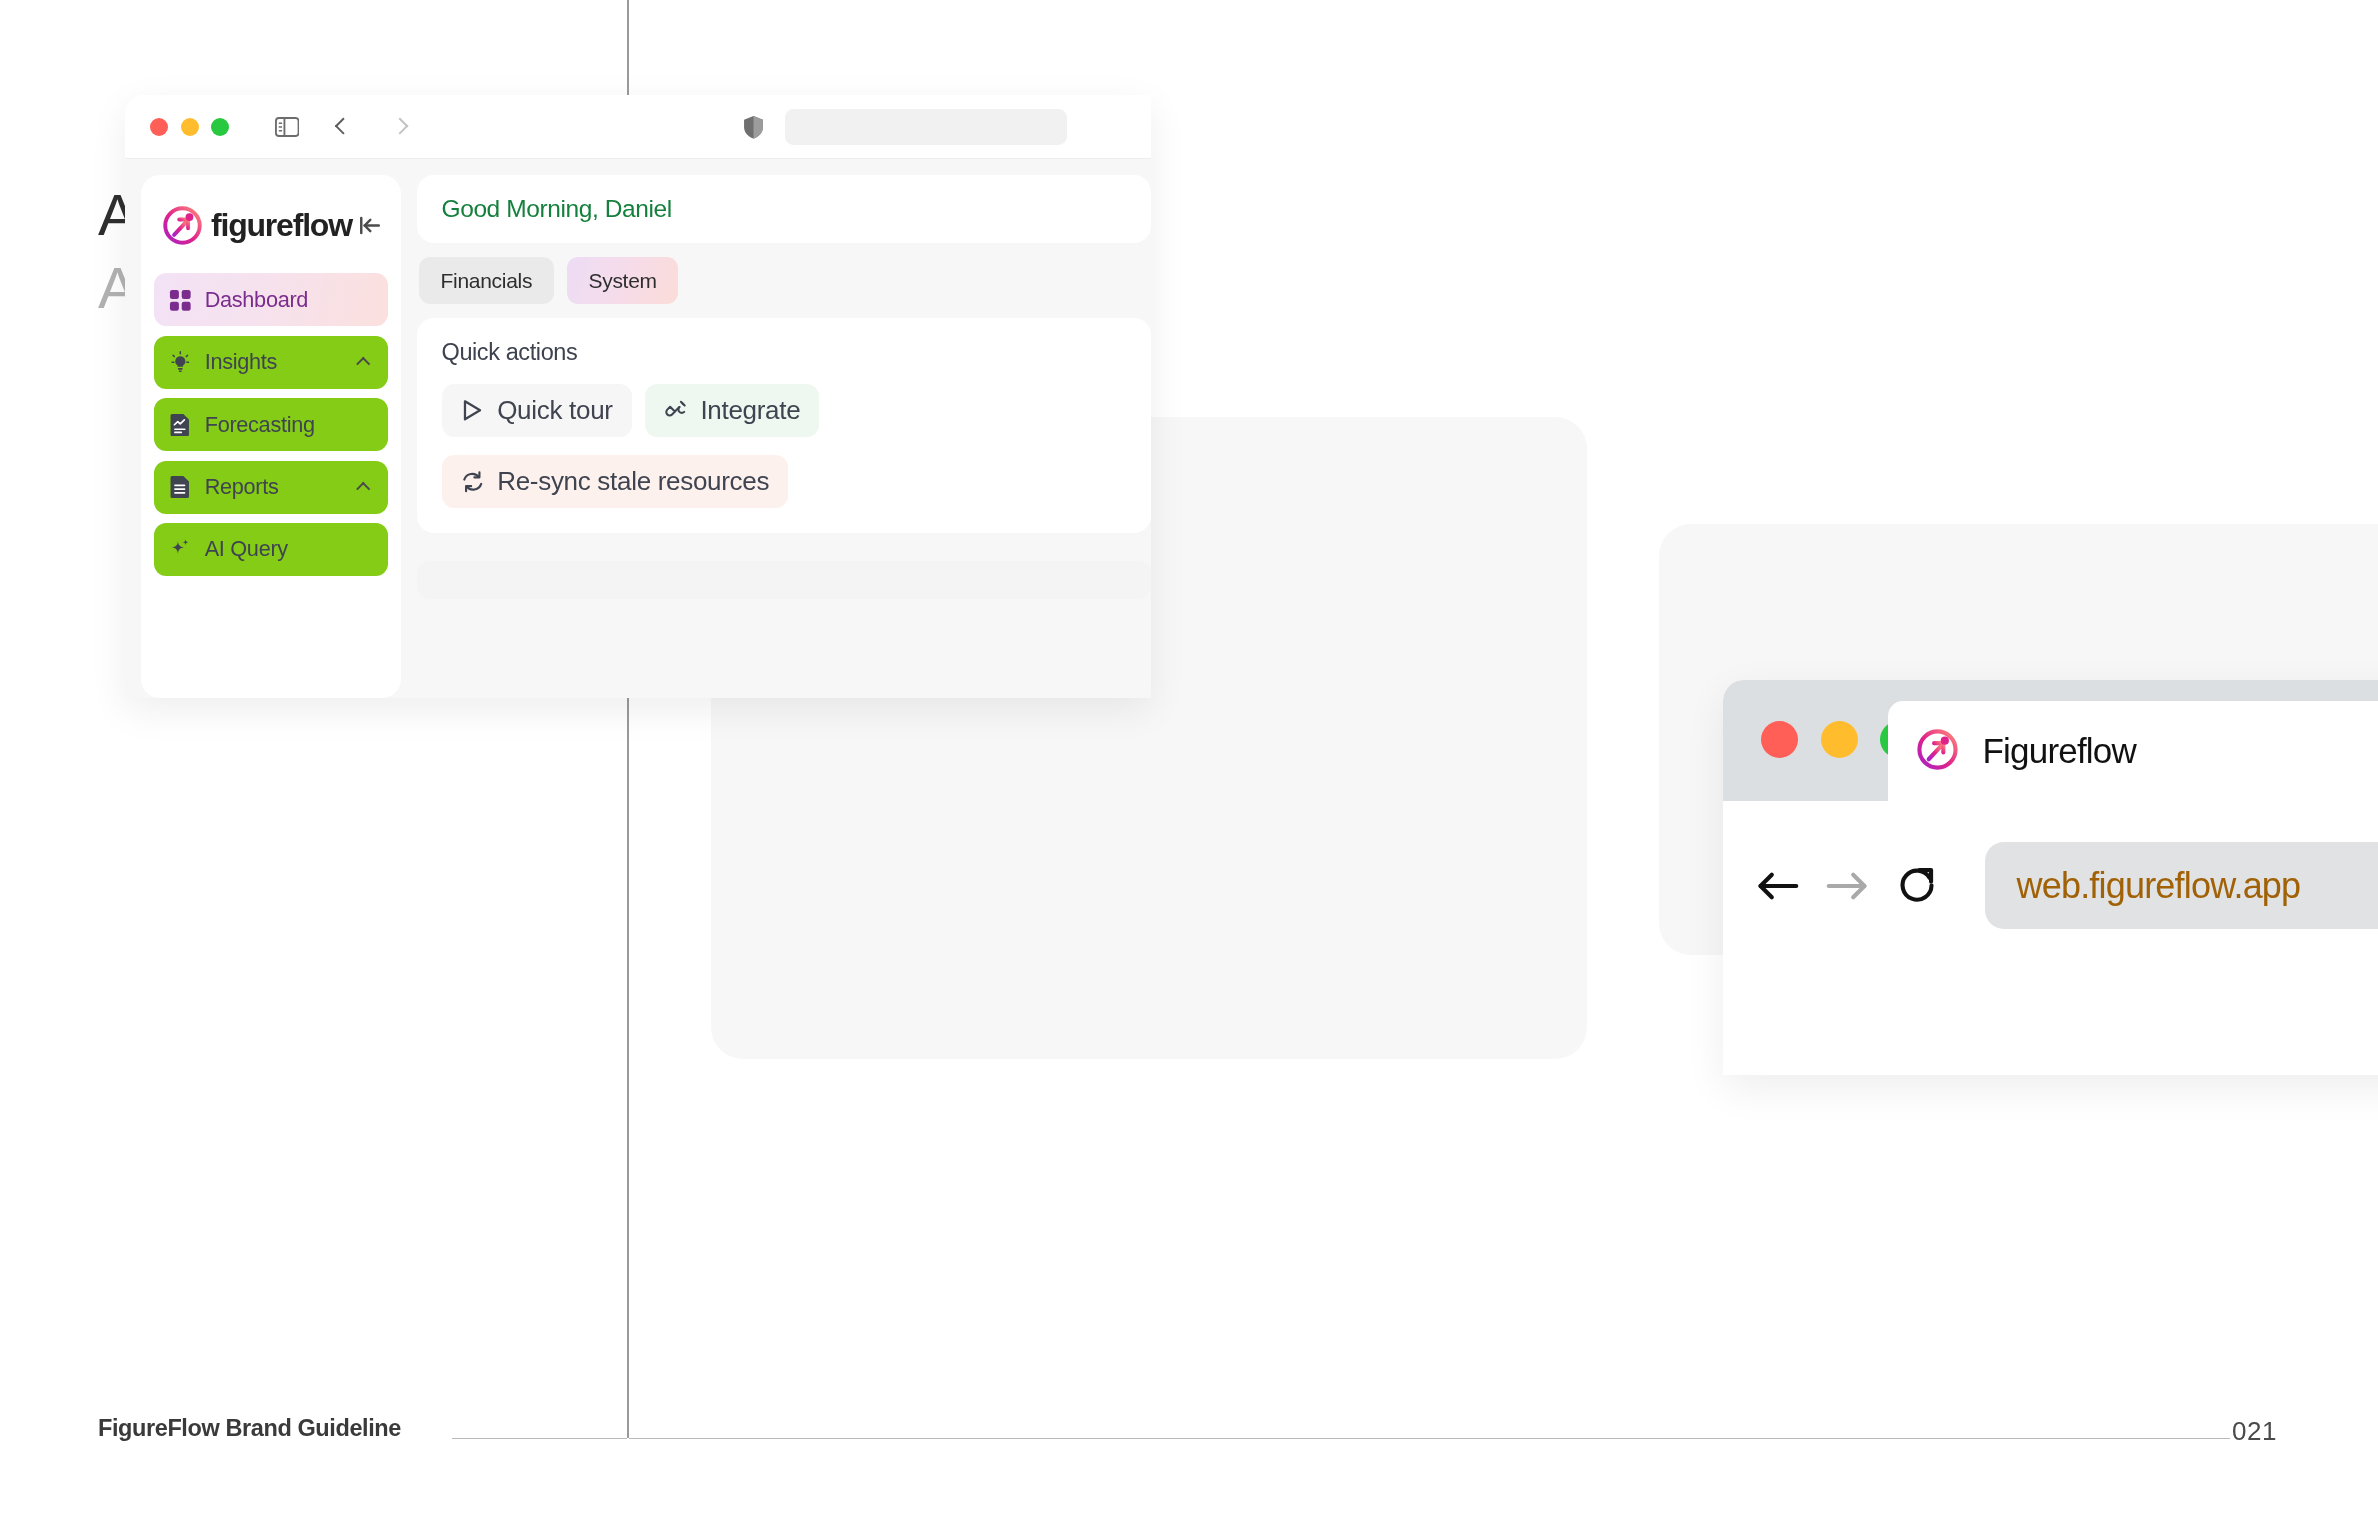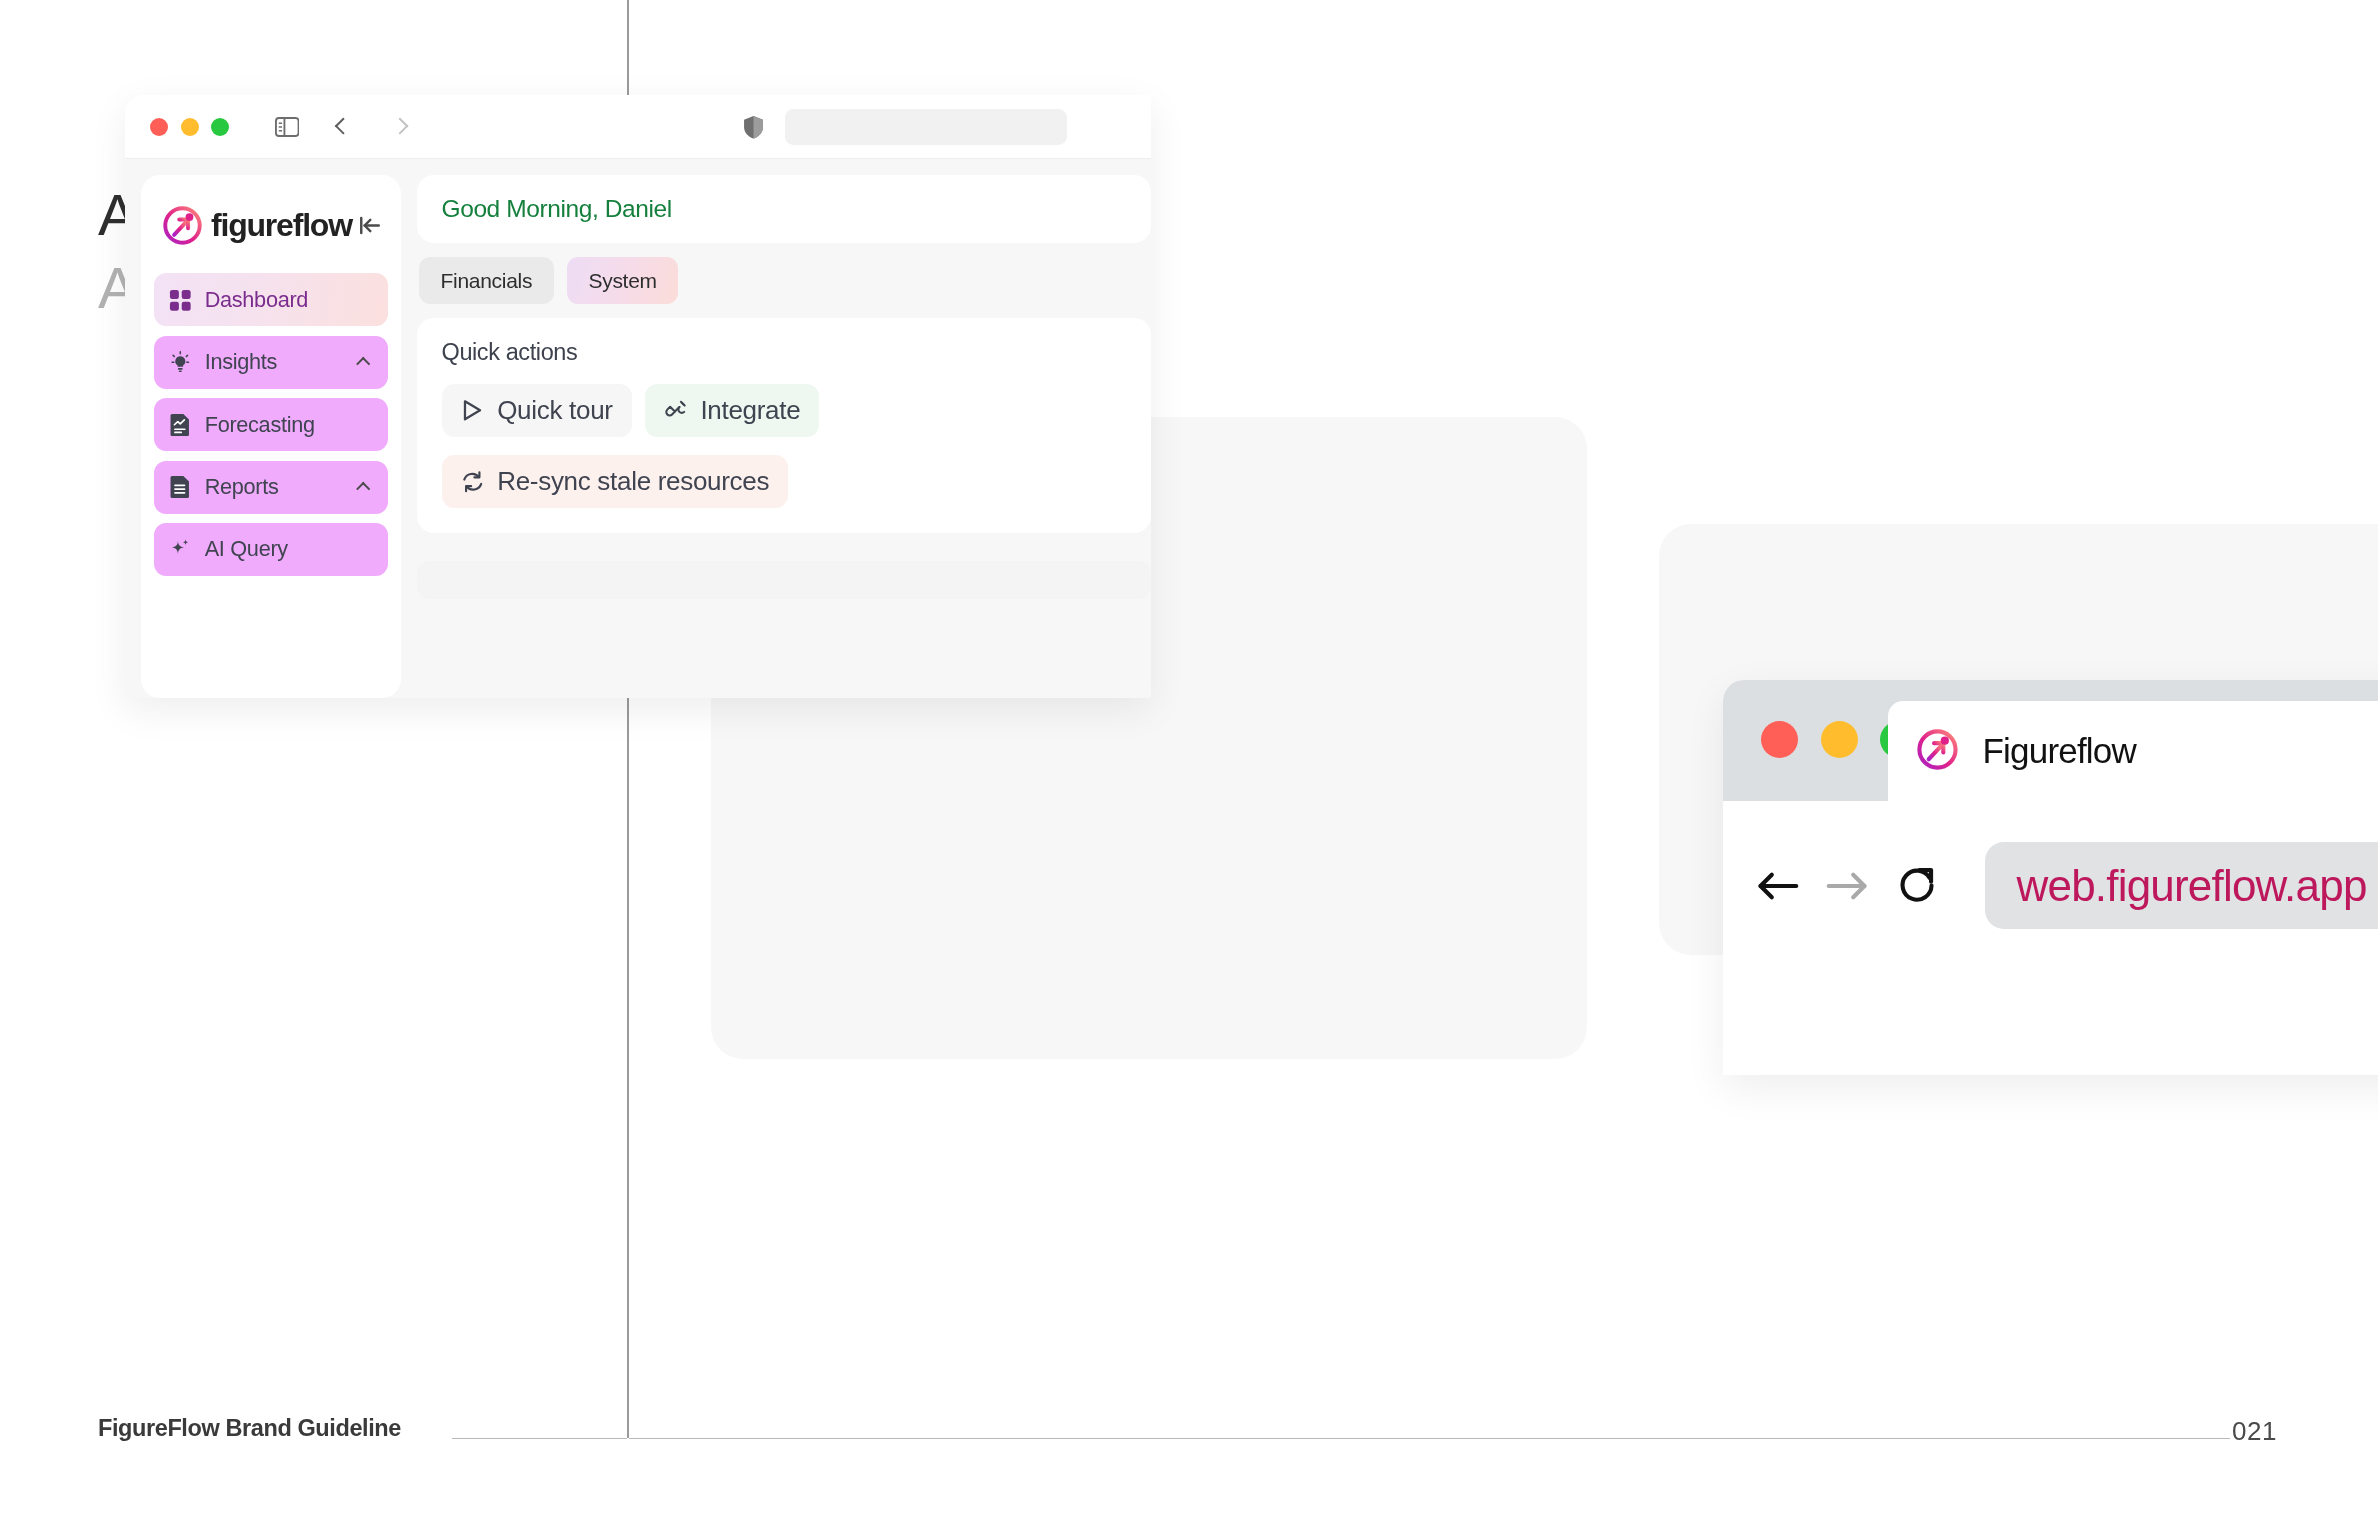--- a/index.html
+++ b/index.html
@@ -84,21 +84,21 @@
   }
   .brand-row { display:flex; align-items:center; padding: 9.4px 5.6px 0 7.5px; }
   .logo-mark { width: 41px; height: 41px; flex:none; }
   .brand-name {
     font-size: 32px; font-weight: 600; color: #222; letter-spacing:-1.2px; margin-left: 8.5px;
   }
   .collapse-ico { margin-left:auto; width:24.5px; height:24.5px; display:flex; align-items:center; justify-content:center; }
 
   .nav { margin-top: 27px; display:flex; flex-direction:column; gap: 9.4px; }
   .nav-item {
-    height: 53px; border-radius: 12.2px; background:#f0abfc;
+    height: 53px; border-radius: 12.2px; background:#84cc16;
     display:flex; align-items:center; padding: 0 15px; gap: 12.2px;
   }
   .nav-item.active {
     background: linear-gradient(100deg,#f3e2f6 0%,#f6e2ee 45%,#fbe0de 100%);
   }
   .nav-label { font-size: 21.7px; color:#3f4450; letter-spacing:-0.3px; white-space:nowrap; }
   .nav-item.active .nav-label { color:#7b2d8e; }
   .nav-ico { width: 23.5px; height:23.5px; flex:none; display:flex; align-items:center; justify-content:center; }
   .nav-caret { margin-left:auto; width:19px; height:19px; display:flex; align-items:center; justify-content:center; }
   .caret-up { width:10.4px; height:10.4px; border-left:2.4px solid #4b4b4b; border-top:2.4px solid #4b4b4b; transform: rotate(45deg); margin-top:3.8px; }
@@ -156,21 +156,21 @@
     display:flex; align-items:center; padding-left: 28px; gap: 23.5px;
   }
   .tab-title { font-size: 35px; color:#111; letter-spacing:-0.8px; }
 
   .web-toolbar { height: 169px; display:flex; align-items:center; padding-left: 30px; gap: 24.5px; background:#fff; }
   .nav-btn { width: 49px; height: 49px; display:flex; align-items:center; justify-content:center; }
   .addressbar {
     margin-left: 21px; height: 87px; width: 603px; border-radius: 19px; background:#e0e2e4;
     display:flex; align-items:center; padding-left: 32px;
   }
-  .addr-text { font-size: 44px; color:#be185d; letter-spacing:-0.8px; white-space:nowrap; }
+  .addr-text { font-size: 36px; color:#a16207; letter-spacing:-0.8px; white-space:nowrap; }
 </style>
 </head>
 <body>
 
 <div class="page">
 
   <div class="vrule"></div>
 
   <div class="title-block">
     <div class="title-main">Application</div>

